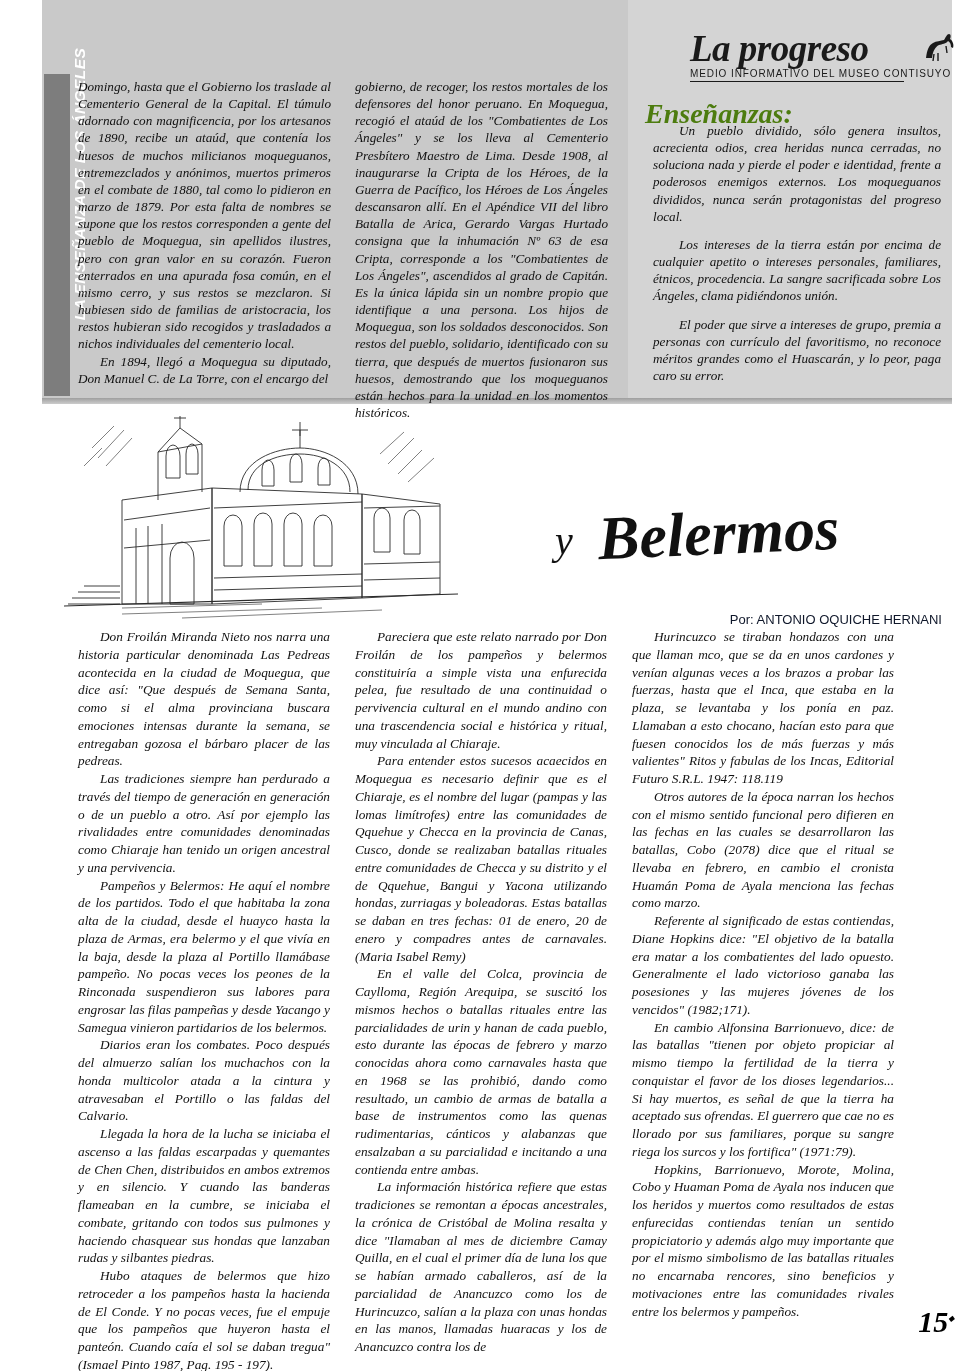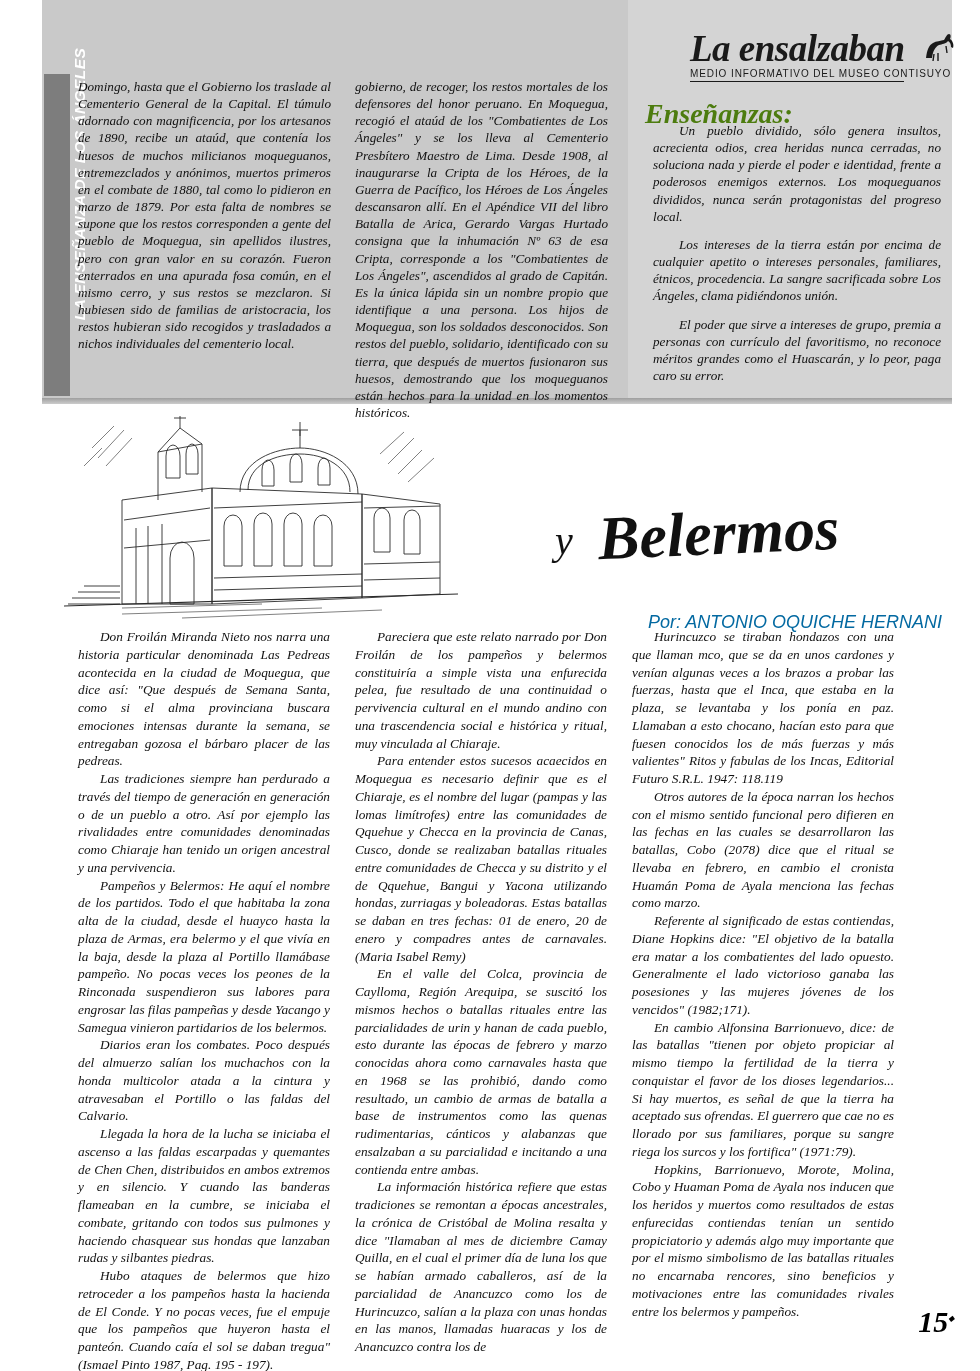--- a/index.html
+++ b/index.html
@@ -196,23 +196,22 @@
     white-space: nowrap;
     transform: rotate(-2.5deg);
   }
   .byline {
     position: absolute;
     left: 612px;
     top: 612px;
     width: 330px;
     text-align: right;
     font-family: "Liberation Sans", sans-serif;
-    font-style: italic;
-    font-size: 18px;
-    color: #0369a1;
+    font-size: 13px;
+    color: #0f172a;
   }
 
   
   .illus {
     position: absolute;
     left: 62px;
     top: 408px;
     width: 400px;
     height: 212px;
   }
@@ -261,35 +260,36 @@
   <div class="top-band-white-right"></div>
   <div class="page-left-margin"></div>
   <div class="page-right-margin"></div>
 
   <div class="vert-head-bg"></div>
   <div class="vert-head">LA ENSEÑANZA DE LOS ÁNGELES</div>
 
   <div class="band-bottom-shadow"></div>
 
   <div class="masthead">
-    <div class="title-script">La ensalzaban</div>
+    <div class="title-script">La progreso</div>
     <div class="subtitle">MEDIO INFORMATIVO DEL MUSEO CONTISUYO</div>
     <div class="rule"></div>
     <div class="llama">
       <svg width="34" height="30" viewBox="0 0 34 30" aria-hidden="true">
         <path d="M4 26 C5 18 7 13 11 11 C14 9 19 9 22 8 C24 5 25 2 27 2 C29 2 29 5 28 7 C31 9 32 13 31 16 L29 15 C29 12 28 10 26 9 C24 12 20 12 17 13 C13 15 11 19 10 26 Z" fill="#1a1a1a"></path>
         <path d="M12 22 L11 29 M16 21 L16 29 M24 14 L25 21" stroke="#1a1a1a" stroke-width="1.4" fill="none"></path>
       </svg>
     </div>
   </div>
 
   <div class="ensenanzas">Enseñanzas:</div>
 
   <div class="col" id="band-col-1">
     <p class="first">Domingo, hasta que el Gobierno los traslade al Cementerio General de la Capital. El túmulo adornado con magnificencia, por los artesanos de 1890, recibe un ataúd, que contenía los huesos de muchos milicianos moqueguanos, entremezclados y anónimos, muertos primeros en el combate de 1880, tal como lo pidieron en marzo de 1879. Por esta falta de nombres se supone que los restos corresponden a gente del pueblo de Moquegua, sin apellidos ilustres, pero con gran valor en su corazón. Fueron enterrados en una apurada fosa común, en el mismo cerro, y sus restos se mezclaron. Si hubiesen sido de familias de aristocracia, los restos hubieran sido recogidos y trasladados a nichos individuales del cementerio local.</p>
+    <p>En 1894, llegó a Moquegua su diputado, Don Manuel C. de La Torre, con el encargo del</p>
   </div>
 
   <div class="col" id="band-col-2">
     <p class="first">gobierno, de recoger, los restos mortales de los defensores del honor peruano. En Moquegua, recogió el ataúd de los "Combatientes de Los Ángeles" y se los lleva al Cementerio Presbítero Maestro de Lima. Desde 1908, al inaugurarse la Cripta de los Héroes, de la Guerra de Pacífico, los Héroes de Los Ángeles descansaron allí. En el Apéndice VII del libro Batalla de Arica, Gerardo Vargas Hurtado consigna que la inhumación Nº 63 de esa Cripta, corresponde a los "Combatientes de Los Ángeles", ascendidos al grado de Capitán. Es la única lápida sin un nombre propio que identifique a una persona. Los hijos de Moquegua, son los soldados desconocidos. Son restos del pueblo, solidario, identificado con su tierra, que después de muertos fusionaron sus huesos, demostrando que los moqueguanos están hechos para la unidad en los momentos históricos.</p>
   </div>
 
   <div class="col" id="band-col-3">
     <p>Un pueblo dividido, sólo genera insultos, acrecienta odios, crea heridas nunca cerradas, no soluciona nada y pierde el poder e identidad, frente a poderosos enemigos externos. Los moqueguanos divididos, nunca serán protagonistas del progreso local.</p>
     <p>Los intereses de la tierra están por encima de cualquier apetito o intereses personales, familiares, étnicos, procedencia. La sangre sacrificada sobre Los Ángeles, clama pidiéndonos unión.</p>
     <p>El poder que sirve a intereses de grupo, premia a personas con currículo del favoritismo, no reconoce méritos grandes como el Huascarán, y lo peor, paga caro su error.</p>

